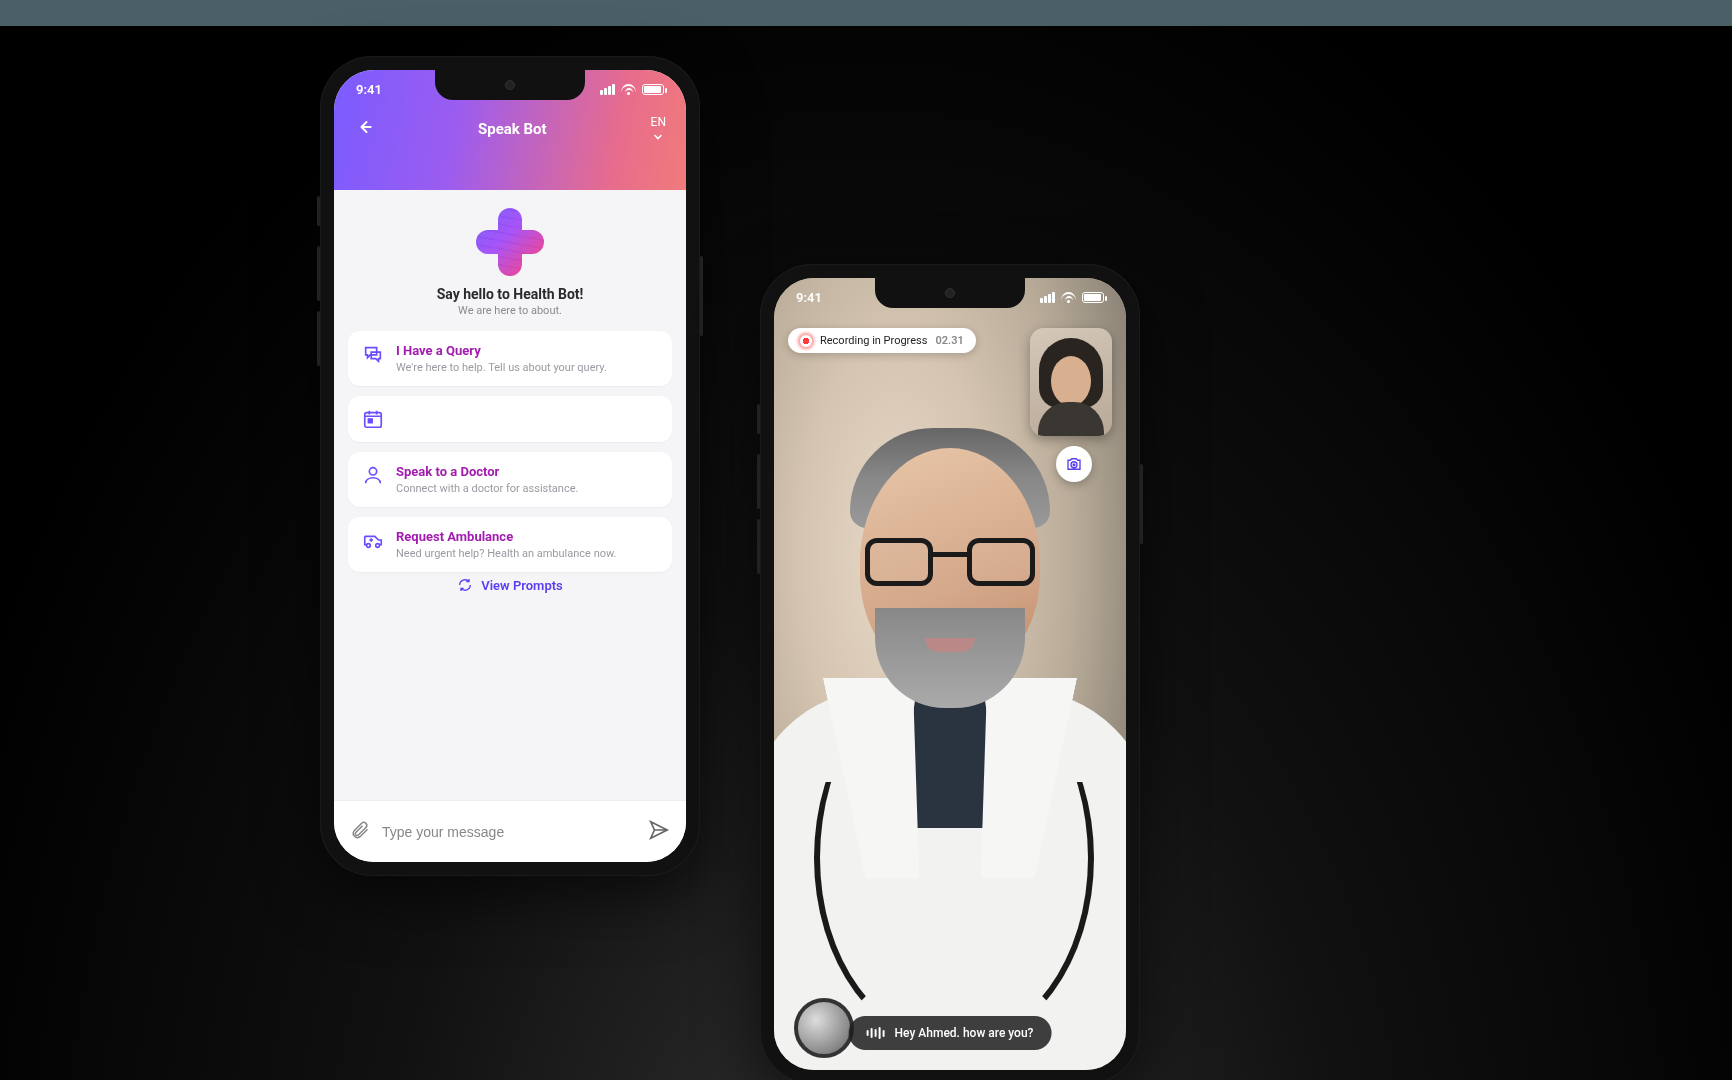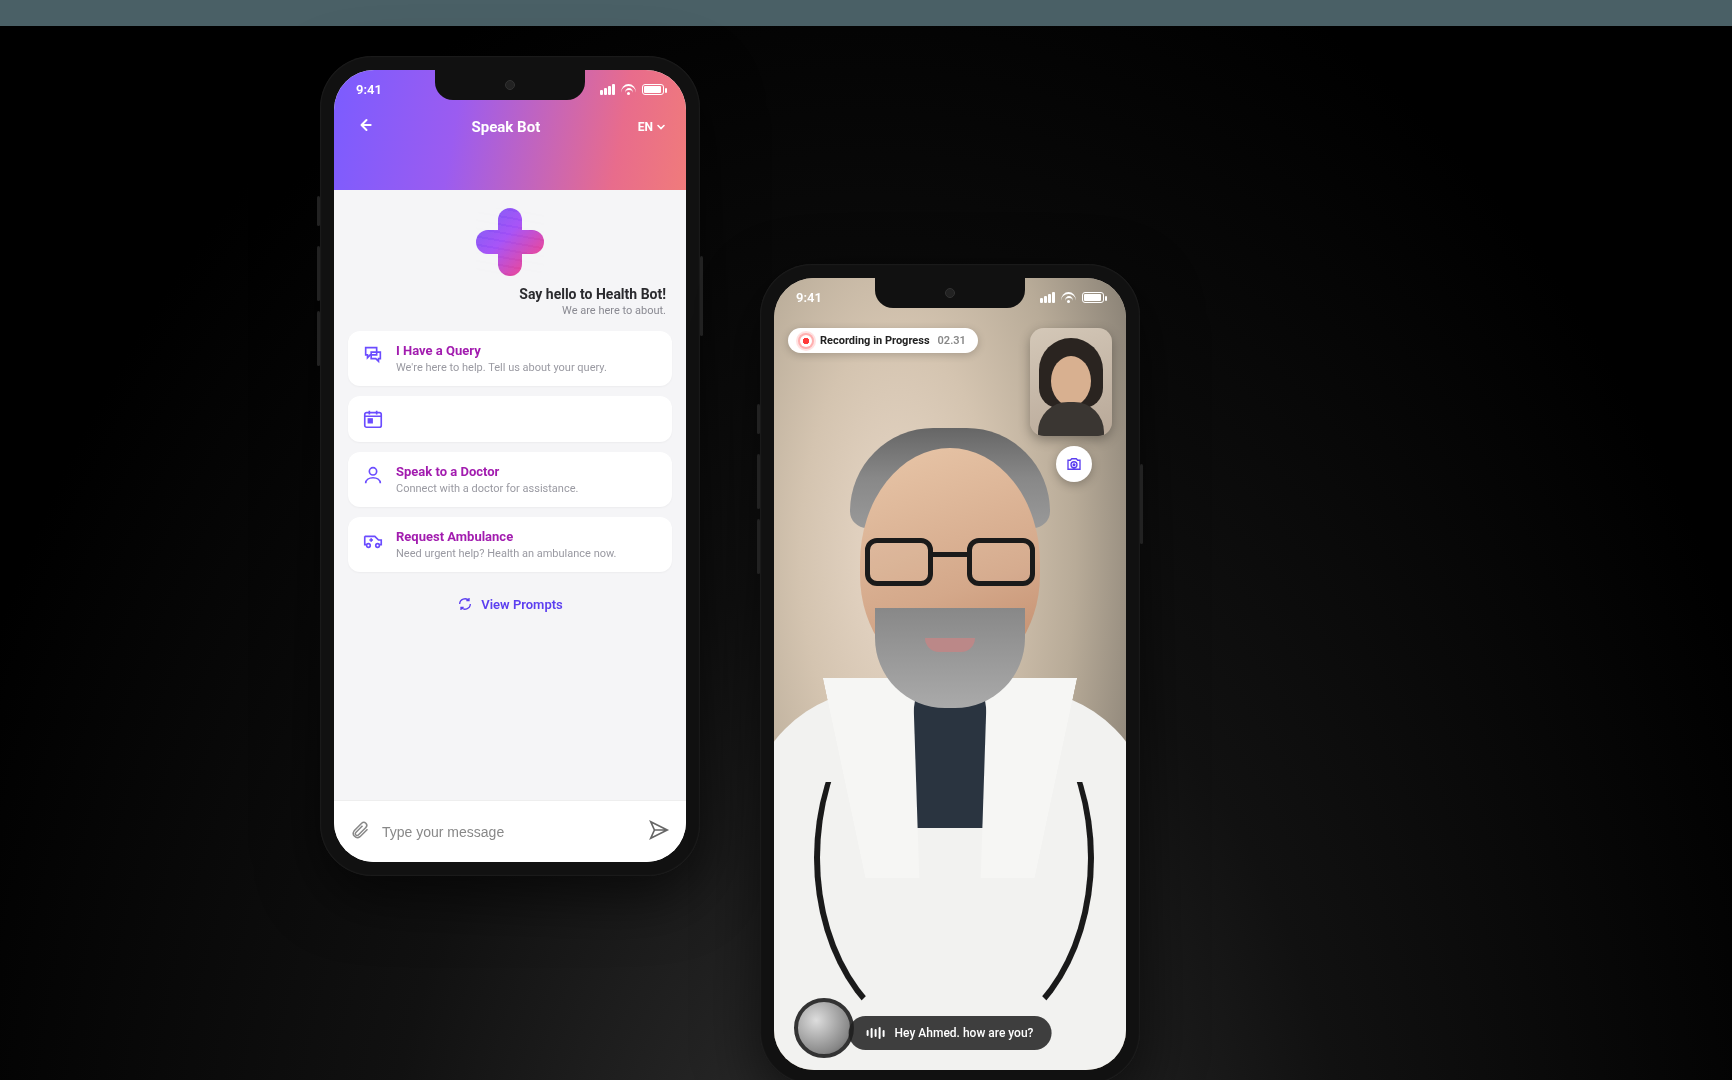--- a/index.html
+++ b/index.html
@@ -86,31 +86,31 @@
   .wifi i{position:absolute;width:3px;height:3px;background:#fff;border-radius:50%;left:6px;top:8px;}
   .battery{width:22px;height:11px;border:1.5px solid #fff;border-radius:3px;position:relative;}
   .battery::after{content:"";position:absolute;right:-4px;top:3px;width:2px;height:5px;background:#fff;border-radius:1px;}
   .battery i{position:absolute;left:1px;top:1px;bottom:1px;right:2px;background:#fff;border-radius:1px;}
 
   .p1-nav{
     display:flex;align-items:center;justify-content:space-between;
     padding:18px 20px 0 20px;
   }
   .p1-title{font-size:15px;font-weight:700;}
-  .lang{font-size:12px;font-weight:700;display:flex;align-items:center;gap:3px;}
+  .lang{font-size:12px;font-weight:400;display:flex;align-items:center;gap:3px;flex-direction:column;}
   .back-arrow svg{width:20px;height:20px;}
 
   .p1-body{
     background:#f5f5f7;
     height:calc(100% - 120px - 62px);
     overflow:hidden;
     padding:0 0 8px 0;
   }
   .p1-hero{
-    text-align:right;
+    text-align:center;
     padding:18px 20px 14px;
   }
   .plus-icon{
     width:68px;height:68px;margin:0 auto 10px;
     position:relative;
   }
   .plus-icon .h,.plus-icon .v{
     position:absolute;background:linear-gradient(135deg,#8b5cf6 0%,#a855f7 40%,#ec4899 100%);
     border-radius:12px;
   }
@@ -131,21 +131,21 @@
     display:flex;gap:12px;align-items:flex-start;
   }
   .card .icn{width:22px;height:22px;flex-shrink:0;color:#6b4cff;}
   .card .icn svg{width:100%;height:100%;}
   .card .txt{flex:1;}
   .card .ct{font-size:13px;font-weight:700;color:#a21caf;}
   .card .cs{font-size:11px;color:#9a9aa2;margin-top:3px;}
 
   .view-prompts{
     display:flex;align-items:center;justify-content:center;gap:8px;
-    color:#5b3ef0;font-size:13px;font-weight:600;margin-top:24px;
+    color:#5b3ef0;font-size:13px;font-weight:600;margin-top:5px;
   }
   .view-prompts svg{width:16px;height:16px;}
 
   .p1-input{
     height:62px;background:#fff;border-top:1px solid #eee;
     display:flex;align-items:center;gap:12px;padding:0 16px;
   }
   .p1-input .attach{color:#888;}
   .p1-input .attach svg{width:20px;height:20px;}
   .p1-input input{
@@ -235,21 +235,21 @@
   .rec-pill{
     position:absolute;top:50px;left:14px;z-index:25;
     background:#fff;border-radius:18px;padding:6px 12px;
     display:flex;align-items:center;gap:8px;font-size:11px;
     box-shadow:0 2px 8px rgba(0,0,0,.2);
   }
   .rec-dot{width:12px;height:12px;border-radius:50%;
     background:radial-gradient(circle,#ff3b3b 0%,#ff3b3b 40%,transparent 41%);
     box-shadow:0 0 0 2px rgba(255,59,59,.3),0 0 0 4px rgba(255,59,59,.15);
   }
-  .rec-label{font-weight:700;color:#222;}
+  .rec-label{font-weight:400;color:#222;}
   .rec-time{color:#888;font-weight:600;}
 
   .pip{
     position:absolute;top:50px;right:14px;z-index:25;
     width:82px;height:108px;border-radius:14px;overflow:hidden;
     background:linear-gradient(160deg,#d4c8b8 0%,#b8a898 100%);
     box-shadow:0 4px 12px rgba(0,0,0,.3);
   }
   .pip-person{
     position:absolute;inset:0;

